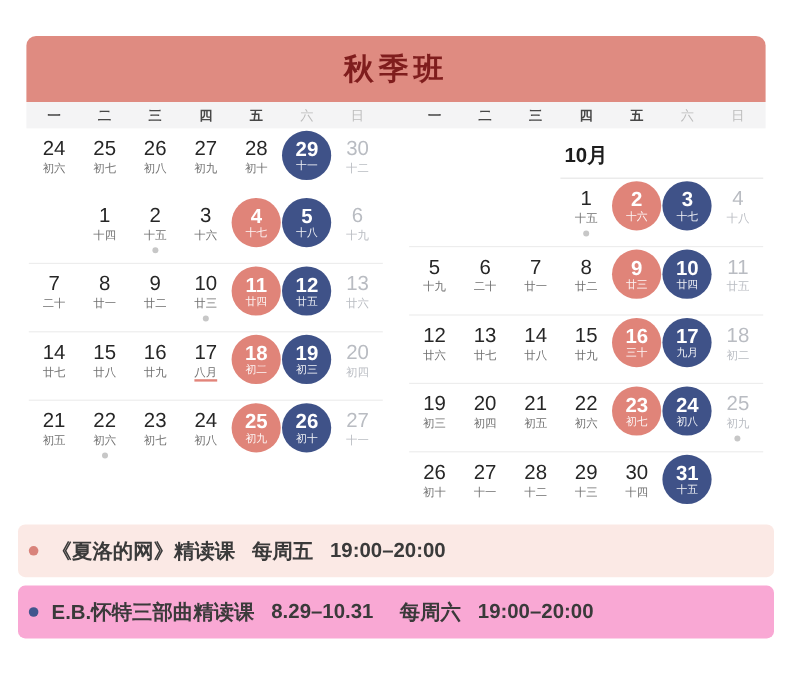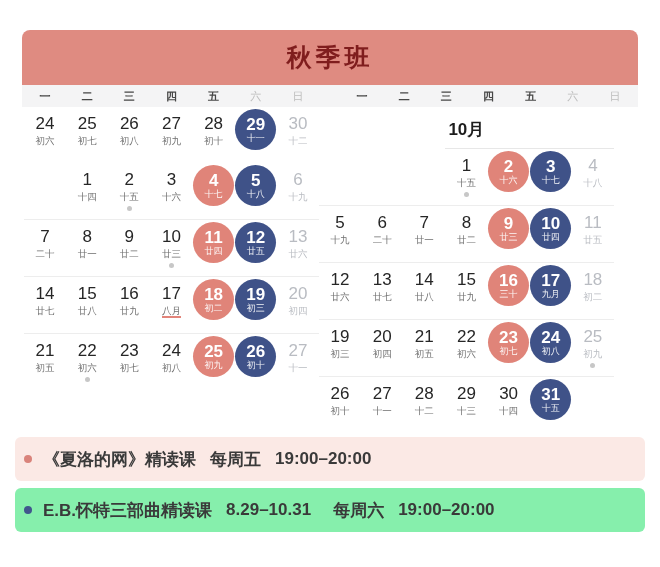--- a/index.html
+++ b/index.html
@@ -14,21 +14,21 @@
     display:flex;align-items:center;justify-content:center;
   }
   .banner-title{color:#7f1d1d;font-size:25px;font-weight:bold;letter-spacing:4px;}
   .weekbar{
     height:22px;background:#F4F4F5;
     display:flex;justify-content:space-between;padding:0 2px;
   }
   .wgroup{width:48.2%;display:grid;grid-template-columns:repeat(7,1fr);align-items:center;}
   .wday{text-align:center;font-size:11px;font-weight:bold;color:#474747;}
   .wday.weekend{color:#bcbcbc;font-weight:normal;}
-  .cal-body{display:flex;padding:0 2px;}
+  .cal-body{display:flex;justify-content:space-between;padding:0 2px;}
   .half{width:48.2%;}
   .week{display:grid;grid-template-columns:repeat(7,1fr);height:56px;}
   .cell{display:flex;flex-direction:column;align-items:center;padding-top:8px;}
   .cell.circled{padding-top:2px;}
   .num{font-size:17px;line-height:1.05;color:#262626;}
   .lunar{font-size:9.5px;color:#6f6f6f;margin-top:3px;line-height:1;}
   .cell.muted .num,.cell.muted .lunar{color:#b9bcc2;}
   .lunar.underline{border-bottom:2px solid #E2847A;padding-bottom:1px;}
   .dot{width:5px;height:5px;border-radius:50%;background:#c7c7c7;margin-top:5px;}
   .circle{
@@ -43,21 +43,21 @@
   .label-row{height:38px;display:grid;grid-template-columns:repeat(7,1fr);align-items:end;}
   .label-span{border-bottom:1px solid #e7e7e7;padding:0 0 7px 3px;}
   .month-label{font-size:17px;font-weight:bold;color:#1d1d1d;}
   .spacer{height:4px;}
   .legend{margin:4px 15px 0 15px;font-weight:bold;}
   .legend-row{
     height:44px;border-radius:6px;display:flex;align-items:center;
     padding-left:9px;margin-bottom:7px;font-size:17px;color:#3a3a3a;
   }
   .legend-row.pink{background:#FBE9E5;}
-  .legend-row.blue{background:#86efac;}
+  .legend-row.blue{background:#f9a8d4;}
   .bullet{width:8px;height:8px;border-radius:50%;margin-right:11px;flex:none;}
   .bullet.pink{background:#D9837B;}
   .bullet.blue{background:#41568D;}
   .lg-title{margin-right:14px;}
   .lg-dates{margin-right:22px;}
   .lg-sched{margin-right:14px;}
 </style>
 </head>
 <body>
 

